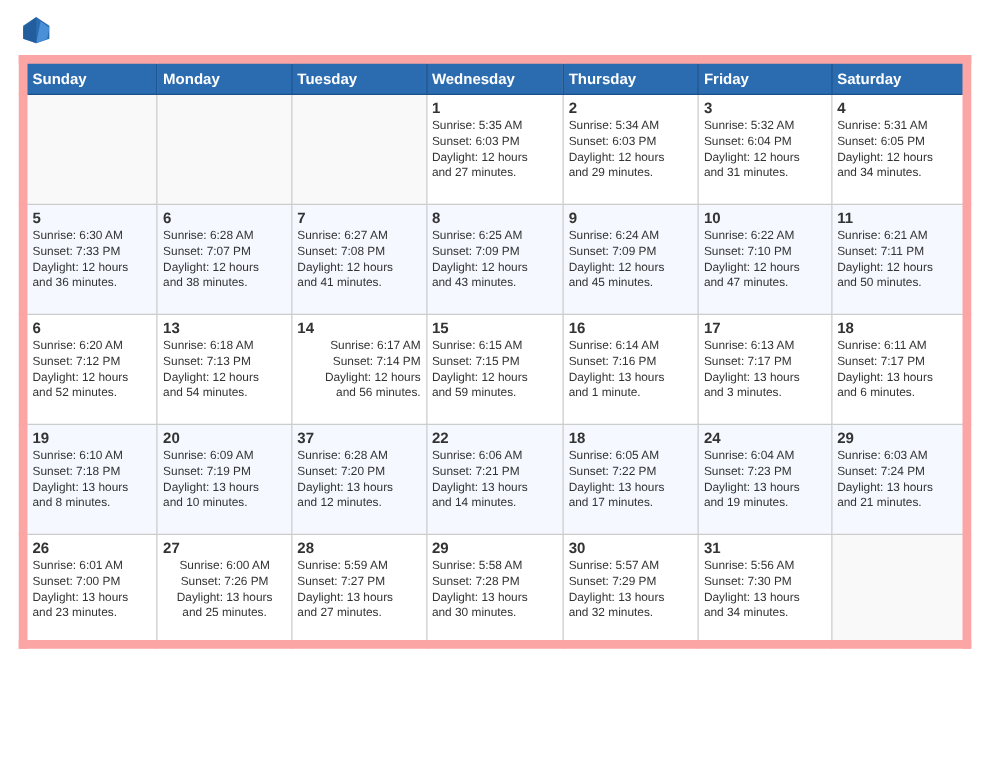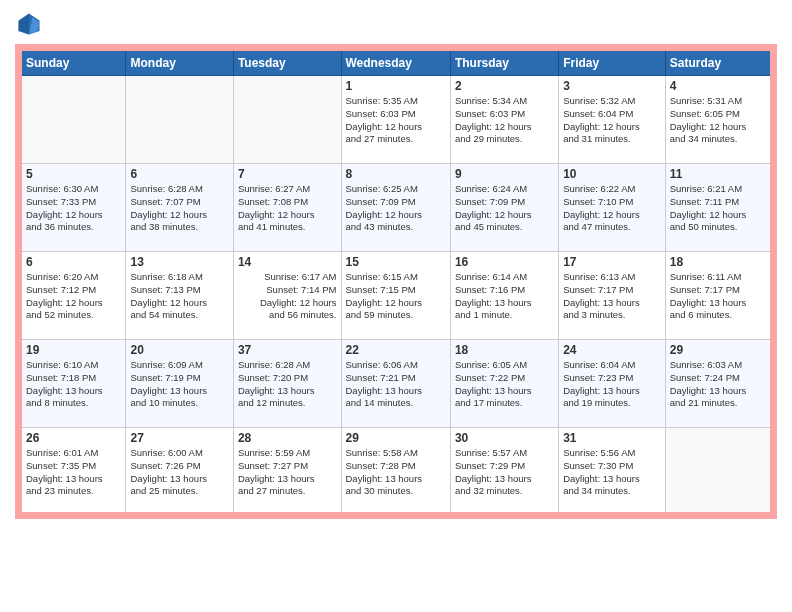--- a/index.html
+++ b/index.html
@@ -308,27 +308,27 @@
             <div class="day-info" style="white-space: pre-line;">Sunrise: 6:03 AM
 Sunset: 7:24 PM
 Daylight: 13 hours
 and 21 minutes.</div>
           </td>
         </tr>
         <tr>
           <td>
             <span class="day-num">26</span>
             <div class="day-info" style="white-space: pre-line;">Sunrise: 6:01 AM
-Sunset: 7:35 PM
+Sunset: 7:00 PM
 Daylight: 13 hours
 and 23 minutes.</div>
           </td>
           <td>
             <span class="day-num">27</span>
-            <div class="day-info" style="white-space: pre-line;">Sunrise: 6:00 AM
+            <div class="day-info" style="white-space: pre-line; text-align: center;">Sunrise: 6:00 AM
 Sunset: 7:26 PM
 Daylight: 13 hours
 and 25 minutes.</div>
           </td>
           <td>
             <span class="day-num">28</span>
             <div class="day-info" style="white-space: pre-line;">Sunrise: 5:59 AM
 Sunset: 7:27 PM
 Daylight: 13 hours
 and 27 minutes.</div>

